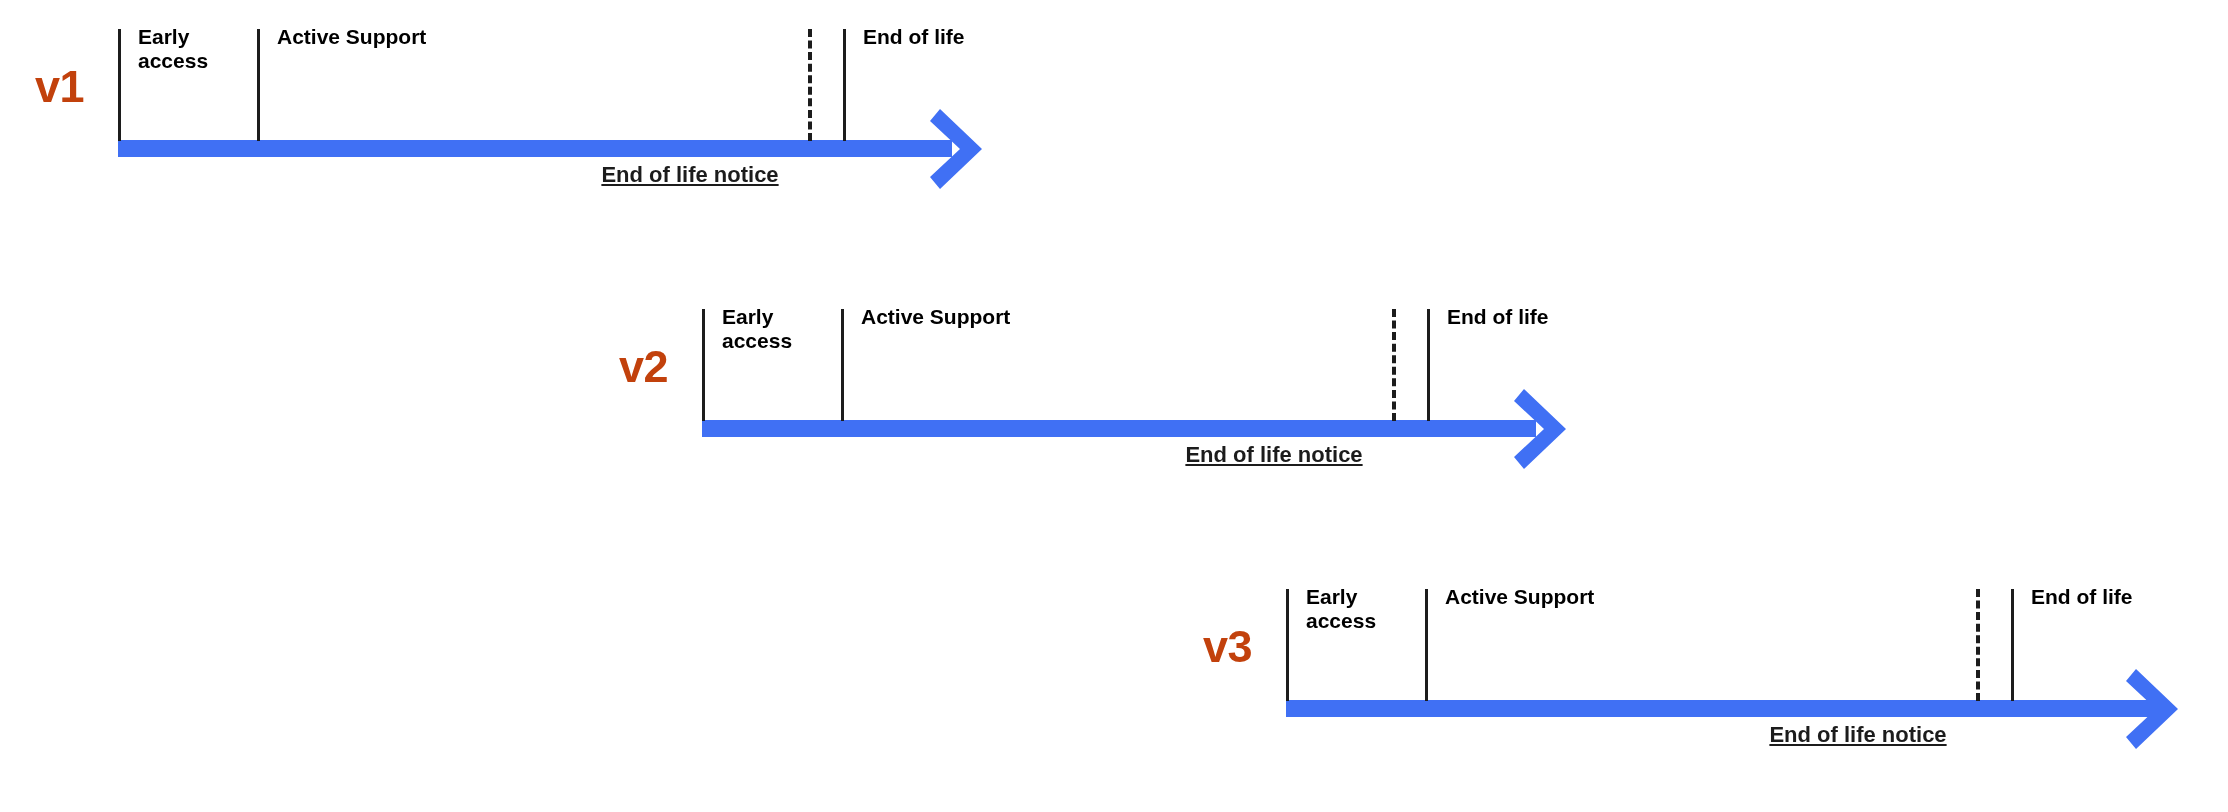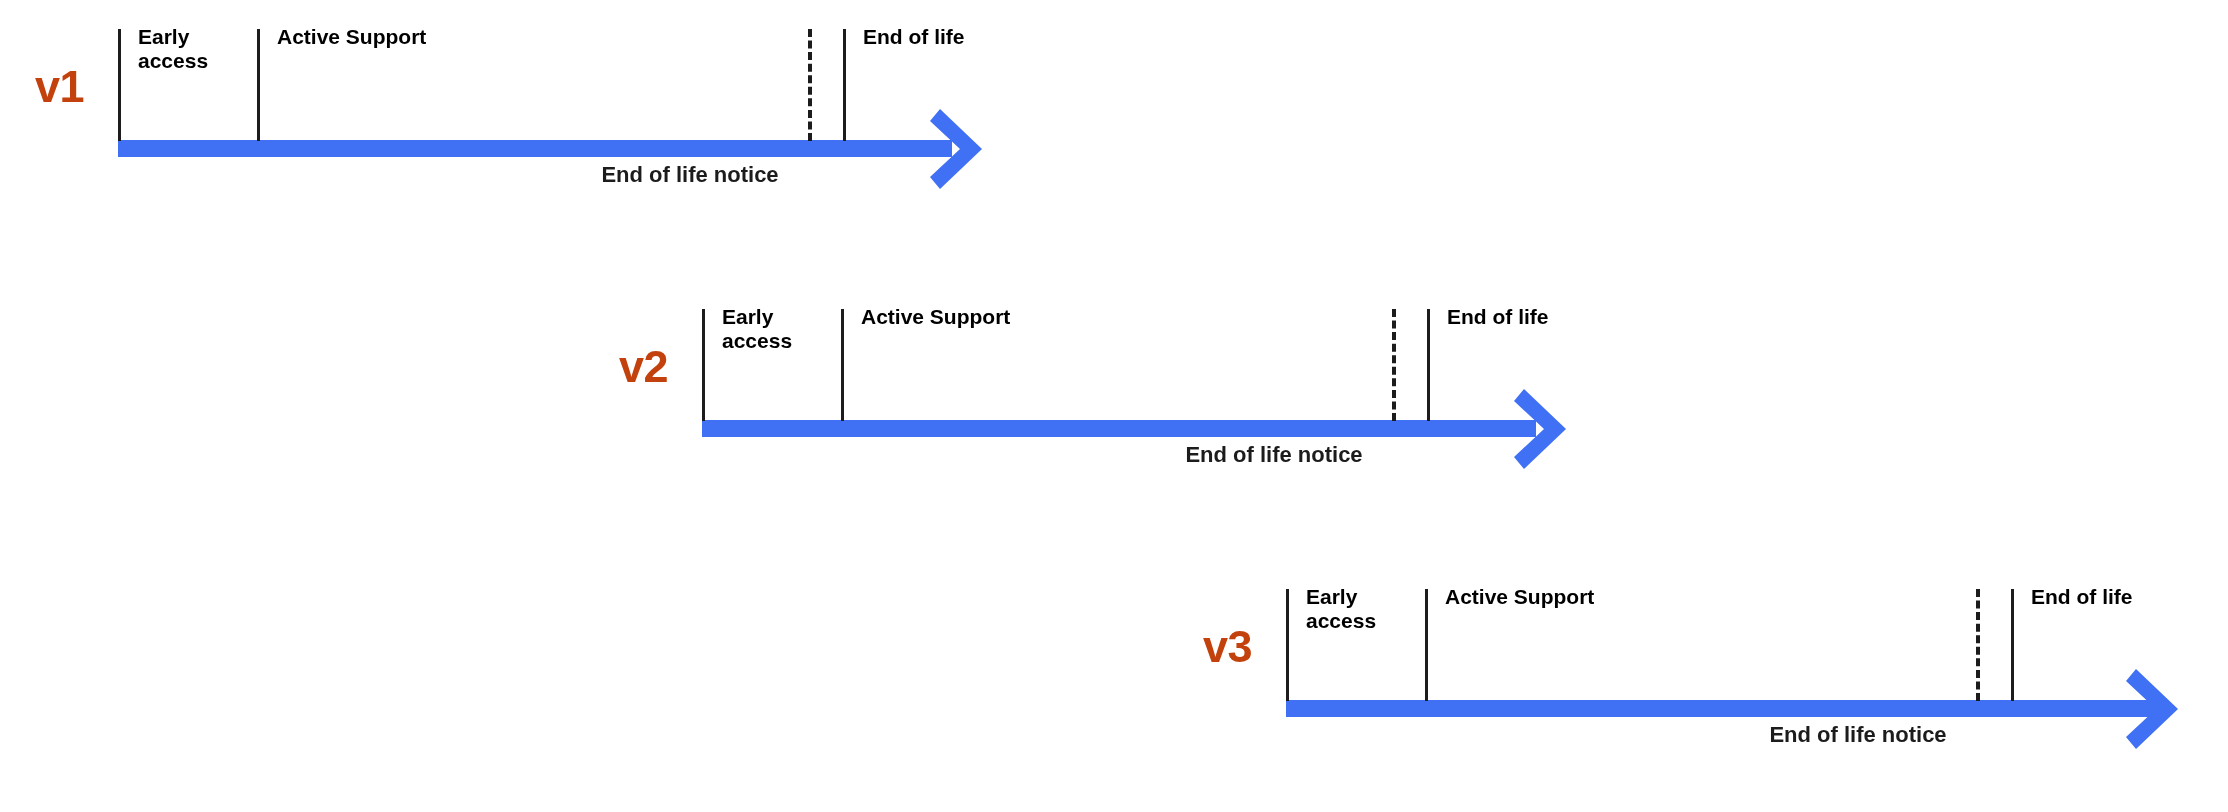--- a/index.html
+++ b/index.html
@@ -94,20 +94,21 @@
   .bar-caption {
     position: absolute;
     top: 152px;
     font-size: 22px;
     font-weight: 700;
     line-height: 1;
     color: #1c1c1c;
     white-space: nowrap;
     text-align: center;
     transform: translateX(-50%);
+    text-decoration: underline;
   }
 </style>
 </head>
 <body>
 
 <div id="timeline-canvas">
     <div class="timeline-row" style="left: 0px; top: 12px; width: 1032px;">
       <div class="version-label">v1</div>
       <div class="lifecycle-bar" style="left: 118px; width: 834px;"></div>
       <div class="lifecycle-arrow" style="left: 930px;">

